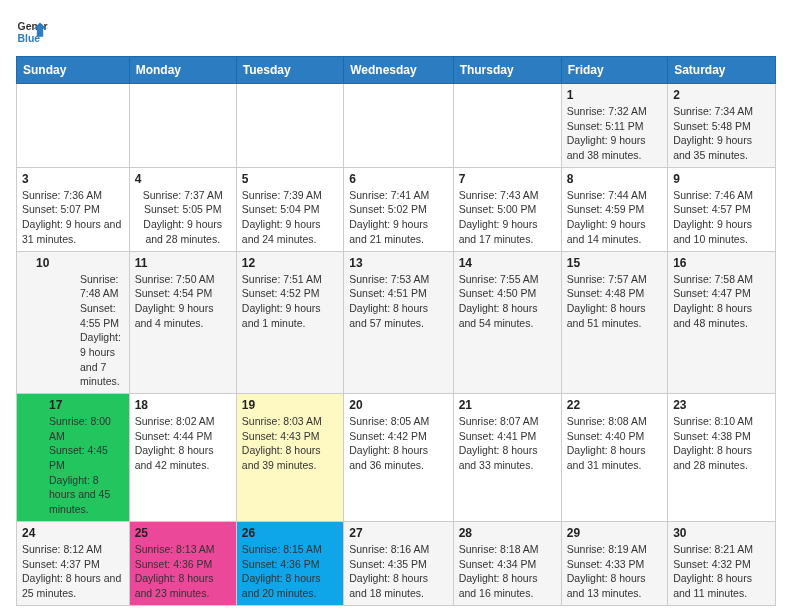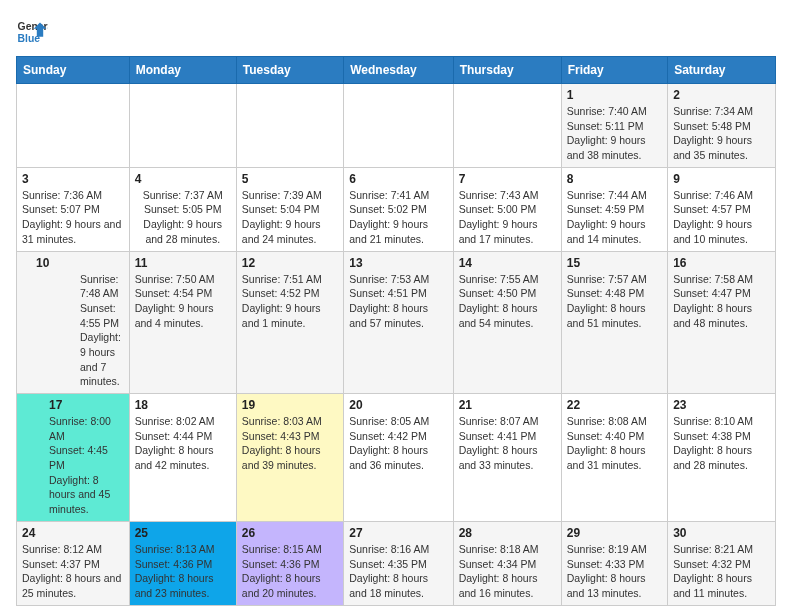--- a/index.html
+++ b/index.html
@@ -111,21 +111,21 @@
   </thead>
   <tbody id="calendar-body">
   <tr>
         <td class="empty-cell"></td>
         <td class="empty-cell"></td>
         <td class="empty-cell"></td>
         <td class="empty-cell"></td>
         <td class="empty-cell"></td>
         <td style="background: rgb(245, 245, 245);">
           <div class="day-number">1</div>
-          <div class="day-info" style="white-space: pre-line;">Sunrise: 7:40 AM
+          <div class="day-info" style="white-space: pre-line;">Sunrise: 7:32 AM
 Sunset: 5:11 PM
 Daylight: 9 hours and 38 minutes.</div>
         </td>
         <td style="background: rgb(245, 245, 245);">
           <div class="day-number">2</div>
           <div class="day-info" style="white-space: pre-line;">Sunrise: 7:34 AM
 Sunset: 5:48 PM
 Daylight: 9 hours and 35 minutes.</div>
         </td>
       </tr>
@@ -211,21 +211,21 @@
 Daylight: 8 hours and 51 minutes.</div>
         </td>
         <td style="background: rgb(245, 245, 245);">
           <div class="day-number">16</div>
           <div class="day-info" style="white-space: pre-line;">Sunrise: 7:58 AM
 Sunset: 4:47 PM
 Daylight: 8 hours and 48 minutes.</div>
         </td>
       </tr>
       <tr>
-        <td style="background: #5eead4; padding-left: 32px;">
+        <td style="background: #22c55e; padding-left: 32px;">
           <div class="day-number">17</div>
           <div class="day-info" style="white-space: pre-line;">Sunrise: 8:00 AM
 Sunset: 4:45 PM
 Daylight: 8 hours and 45 minutes.</div>
         </td>
         <td style="background: rgb(255, 255, 255);">
           <div class="day-number">18</div>
           <div class="day-info" style="white-space: pre-line;">Sunrise: 8:02 AM
 Sunset: 4:44 PM
 Daylight: 8 hours and 42 minutes.</div>
@@ -261,27 +261,27 @@
 Daylight: 8 hours and 28 minutes.</div>
         </td>
       </tr>
       <tr>
         <td style="background: rgb(245, 245, 245);">
           <div class="day-number">24</div>
           <div class="day-info" style="white-space: pre-line;">Sunrise: 8:12 AM
 Sunset: 4:37 PM
 Daylight: 8 hours and 25 minutes.</div>
         </td>
-        <td style="background: #0ea5e9;">
+        <td style="background: #ec4899;">
           <div class="day-number">25</div>
           <div class="day-info" style="white-space: pre-line;">Sunrise: 8:13 AM
 Sunset: 4:36 PM
 Daylight: 8 hours and 23 minutes.</div>
         </td>
-        <td style="background: #c4b5fd;">
+        <td style="background: #0ea5e9;">
           <div class="day-number">26</div>
           <div class="day-info" style="white-space: pre-line;">Sunrise: 8:15 AM
 Sunset: 4:36 PM
 Daylight: 8 hours and 20 minutes.</div>
         </td>
         <td style="background: rgb(245, 245, 245);">
           <div class="day-number">27</div>
           <div class="day-info" style="white-space: pre-line;">Sunrise: 8:16 AM
 Sunset: 4:35 PM
 Daylight: 8 hours and 18 minutes.</div>

